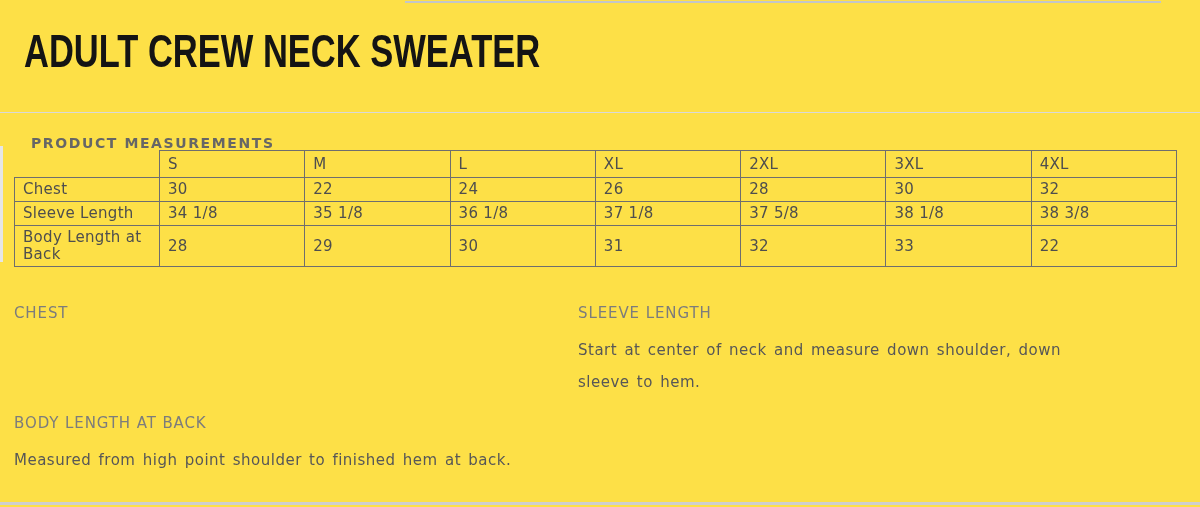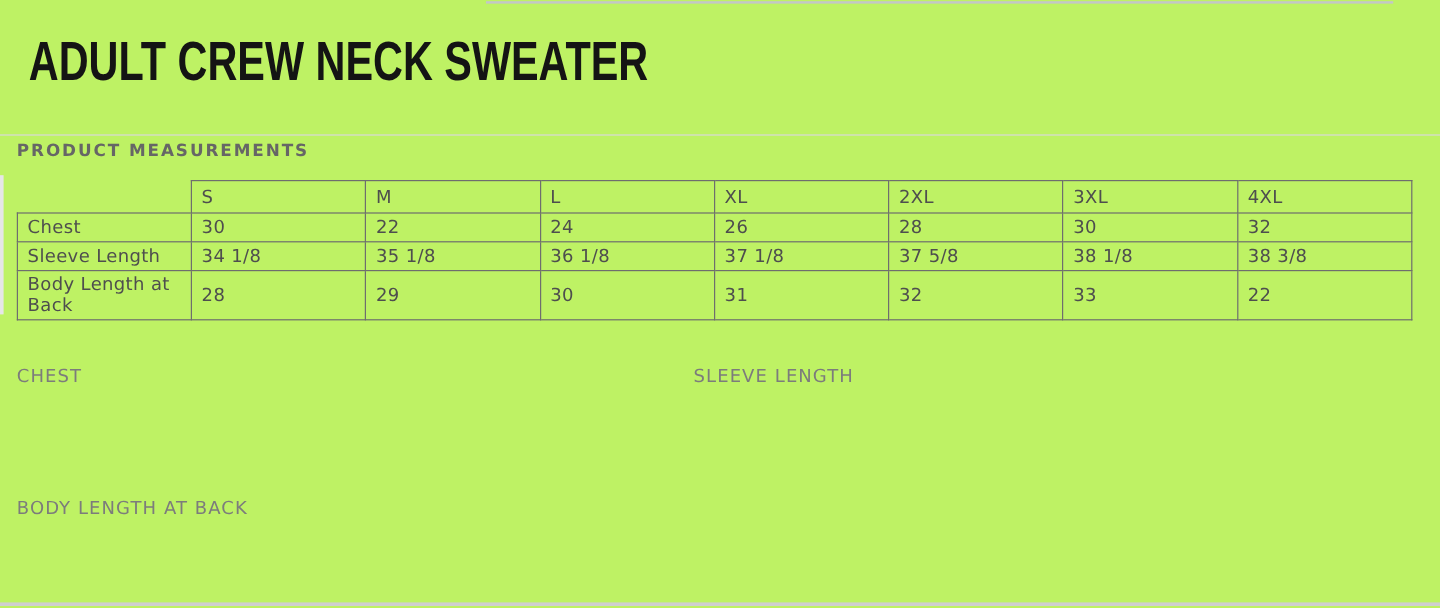--- a/index.html
+++ b/index.html
@@ -1,20 +1,20 @@
 <!DOCTYPE html>
 <html><head>
 <meta charset="utf-8">
 <style>
   html, body { margin: 0; padding: 0; background: #ffffff; }
   .page {
     position: relative;
     width: 1200px;
     height: 507px;
-    background: #bef264;
+    background: #fde047;
     overflow: hidden;
     font-family: "DejaVu Sans", sans-serif;
   }
 
   
   .top-partial-line {
     position: absolute; top: 1px; left: 405px; width: 756px; height: 2px;
     background: #c3c6c9;
   }
   .bottom-line {
@@ -39,21 +39,21 @@
     white-space: nowrap;
   }
 
   .title-rule {
     position: absolute; top: 112px; left: 0; width: 1200px; height: 1px;
     background: #d9d9d9;
   }
 
   .section-heading {
     position: absolute; top: 118px; left: 14px;
-    margin: 0;
+    margin: 17px;
     font-size: 14px; font-weight: 700;
     letter-spacing: 1.6px;
     color: #666666;
   }
 
   
   .size-table {
     position: absolute; top: 150px; left: 14px;
     border-collapse: collapse;
     table-layout: fixed;
@@ -165,22 +165,24 @@
       </tr>
     </tbody>
   </table>
 
   <div class="def-section def-chest">
     <h3 class="def-heading">CHEST</h3>
   </div>
 
   <div class="def-section def-sleeve">
     <h3 class="def-heading">SLEEVE LENGTH</h3>
+    <p class="def-text">Start at center of neck and measure down shoulder, down sleeve to hem.</p>
   </div>
 
   <div class="def-section def-body">
     <h3 class="def-heading">BODY LENGTH AT BACK</h3>
+    <p class="def-text">Measured from high point shoulder to finished hem at back.</p>
   </div>
 
   <div class="left-edge-strip"></div>
   <div class="bottom-line"></div>
 
 </div>
 
 </body></html>

